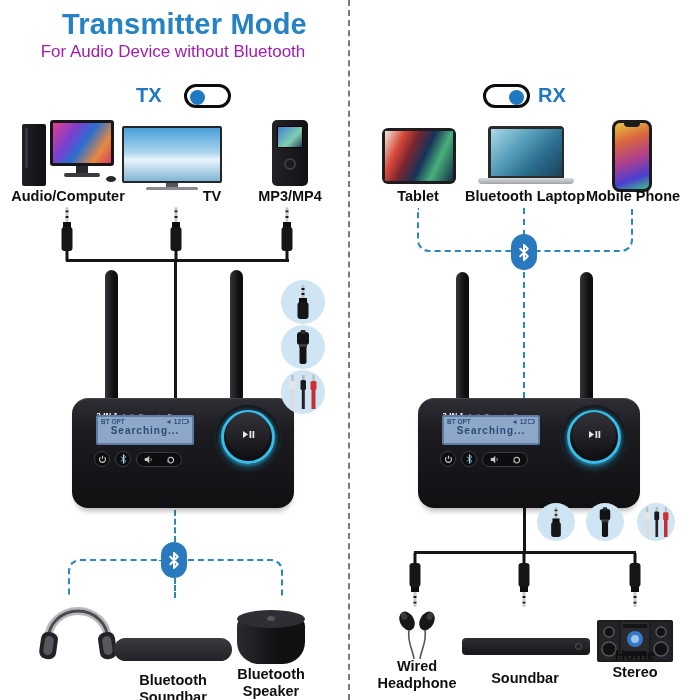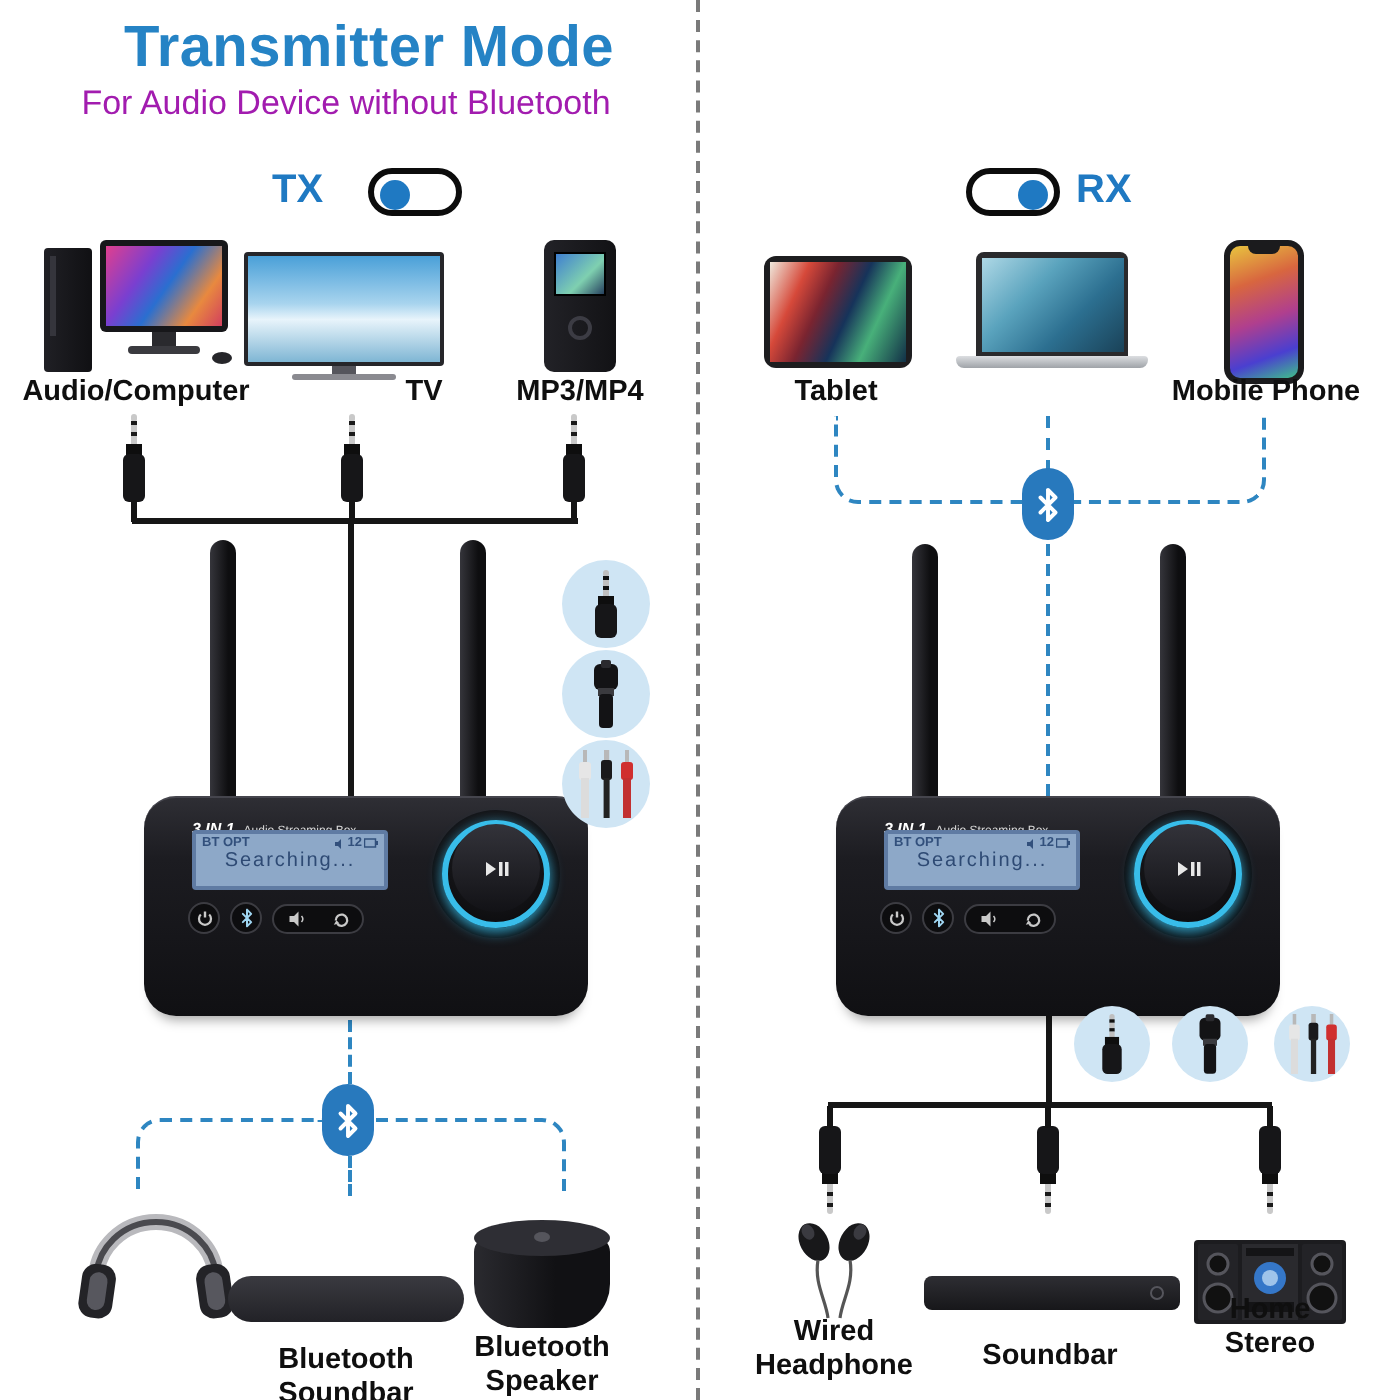--- a/index.html
+++ b/index.html
@@ -44,21 +44,21 @@
             background:linear-gradient(180deg,#2e2e34 0%,#1c1c21 28%,#101013 100%);
             border-top:1px solid #45454d; box-shadow:0 6px 6px -4px rgba(0,0,0,.35); }
   .dev-model { position:absolute; left:24px; top:5px; color:#fff; white-space:nowrap; }
   .dev-model .m1 { font-size:8px; font-weight:700; font-style:italic; }
   .dev-model .m2 { font-size:6px; color:#d8d8d8; }
   .lcd { position:absolute; left:24px; top:16px; width:98px; height:30px; background:#8da8c8;
          border:2px solid #5f7ba3; border-radius:2px; overflow:hidden; }
   .lcd-top { display:flex; justify-content:space-between; align-items:center; padding:1px 3px 0 3px;
              font-size:6.5px; font-weight:700; color:#32507c; }
   .lcd-right { display:flex; align-items:center; gap:1px; }
-  .lcd-main { text-align:center; font-size:10px; font-weight:400; color:#2e4a74; letter-spacing:1px; }
+  .lcd-main { text-align:center; font-size:10px; font-weight:700; color:#2e4a74; letter-spacing:1px; }
   .dev-buttons { position:absolute; left:22px; top:52px; display:flex; align-items:center; gap:5px; }
   .btn-round { width:16px; height:16px; border-radius:50%; background:#0d0d0f; border:1px solid #3c3c42;
                display:flex; align-items:center; justify-content:center; }
   .btn-wide { width:46px; height:15px; border-radius:8px; background:#0d0d0f; border:1px solid #3c3c42;
               display:flex; align-items:center; justify-content:space-around; }
   .knob { position:absolute; right:14px; top:6px; width:64px; height:64px; }
   .knob-base { position:absolute; inset:0; border-radius:50%; background:radial-gradient(circle at 50% 35%,#222227,#0a0a0c 75%); }
   .knob-glow { position:absolute; inset:5px; border-radius:50%; border:3px solid #38bdea; box-shadow:0 2px 7px rgba(56,189,234,.85); }
   .knob-cap { position:absolute; inset:10px; border-radius:50%; transform:translateY(-3px);
               background:linear-gradient(180deg,#33333a,#121216); display:flex; align-items:center; justify-content:center; }
@@ -275,20 +275,21 @@
       <div style="width:100%;height:100%;background:linear-gradient(135deg,#aed8e6 0%,#5aa3bd 35%,#2c6f90 65%,#1a4258 100%);"></div>
     </div>
     <div class="abs" style="left:0;top:52px;width:96px;height:6px;background:linear-gradient(180deg,#dcdee1,#9fa3a8);border-radius:3px 3px 6px 6px;"></div>
   </div>
   <div class="abs" style="left:612px;top:120px;width:40px;height:72px;background:#1b1b1d;border-radius:8px;padding:3px;">
     <div style="width:100%;height:100%;border-radius:5px;background:linear-gradient(160deg,#e8c43f 0%,#d8663f 28%,#b03f8e 55%,#4a3fd0 80%,#3fc08a 100%);"></div>
     <div class="abs" style="left:12px;top:3px;width:16px;height:4px;background:#1b1b1d;border-radius:0 0 4px 4px;"></div>
   </div>
 
   <div class="abs lbl" style="left:368px;top:188px;width:100px;">Tablet</div>
+  <div class="abs lbl" style="left:455px;top:188px;width:140px;">Bluetooth Laptop</div>
   <div class="abs lbl" style="left:583px;top:188px;width:100px;">Mobile Phone</div>
 
   <div class="abs corner-bl" style="left:417px;top:208px;width:107px;height:44px;"></div>
   <div class="abs corner-br" style="left:524px;top:208px;width:109px;height:44px;"></div>
   <div class="abs dash-v" style="left:523px;top:208px;height:28px;"></div>
   <div class="abs btbadge" style="left:511px;top:234px;">
     <svg width="12" height="19" viewBox="0 0 16 24">
         <path d="M8 2v20M8 2l5 5L3 17M8 22l5-5L3 7" stroke="#fff" stroke-width="2.6" fill="none" stroke-linejoin="round" stroke-linecap="round"></path>
       </svg>
   </div>

